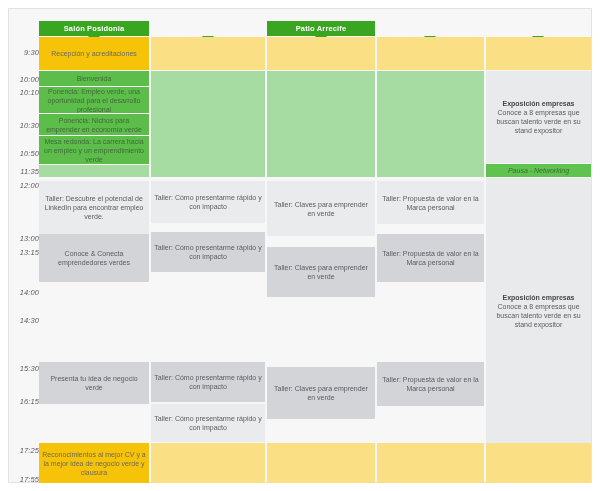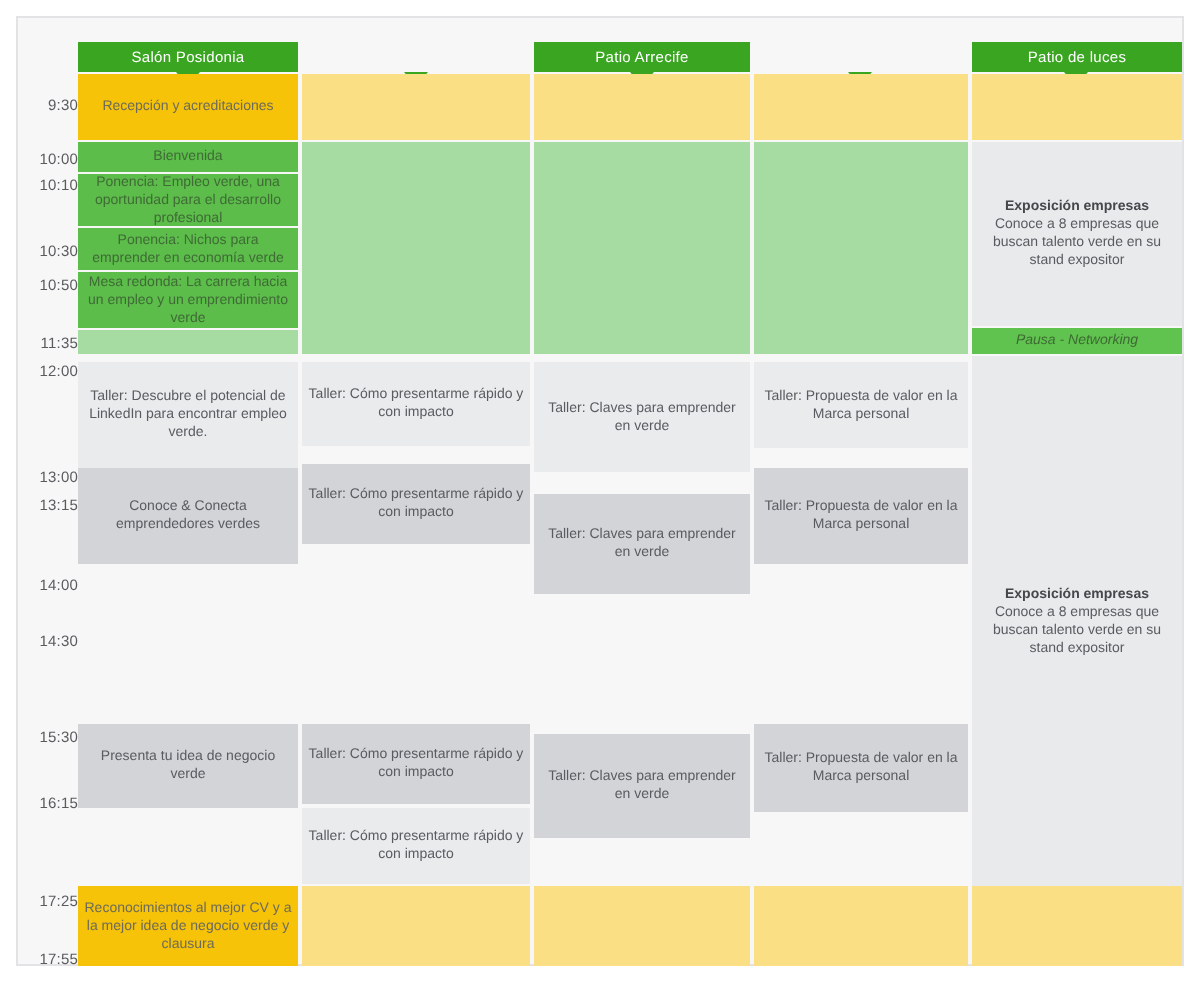--- a/index.html
+++ b/index.html
@@ -39,31 +39,32 @@
   }
   .time-label {
     position: absolute;
     right: 0;
     width: 30px;
     text-align: right;
     font-size: 7.5px;
     color: #5b5b5f;
     line-height: 9px;
     letter-spacing: 0.1px;
+    font-style: italic;
   }
   .col-head {
     position: absolute;
     top: 12px;
     height: 15px;
     line-height: 15px;
     text-align: center;
     background: #3aa521;
     color: #ffffff;
     font-size: 7.5px;
-    font-weight: normal;
+    font-weight: bold;
     letter-spacing: 0.15px;
     box-sizing: border-box;
   }
   .arrow {
     position: absolute;
     top: 27px;
     width: 0;
     height: 0;
     border-left: 6px solid transparent;
     border-right: 6px solid transparent;
@@ -99,36 +100,35 @@
 <body>
 
 <div id="agenda-root">
   <div class="board">
 
     <div class="time-gutter">
       <div class="time-label" style="top:39px">9:30</div>
       <div class="time-label" style="top:66px">10:00</div>
       <div class="time-label" style="top:79px">10:10</div>
       <div class="time-label" style="top:112px">10:30</div>
-      <div class="time-label" style="top:129px">10:50</div>
+      <div class="time-label" style="top:140px">10:50</div>
       <div class="time-label" style="top:158px">11:35</div>
       <div class="time-label" style="top:172px">12:00</div>
       <div class="time-label" style="top:225px">13:00</div>
       <div class="time-label" style="top:239px">13:15</div>
       <div class="time-label" style="top:279px">14:00</div>
       <div class="time-label" style="top:307px">14:30</div>
       <div class="time-label" style="top:355px">15:30</div>
       <div class="time-label" style="top:388px">16:15</div>
       <div class="time-label" style="top:437px">17:25</div>
       <div class="time-label" style="top:466px">17:55</div>
     </div>
 
     <div class="col-head" style="left:30px;  width:110px;">Salón Posidonia</div>
     <div class="col-head" style="left:258px; width:108px;">Patio Arrecife</div>
-    <div class="col-head" style="left:477px; width:105px;">Patio de luces</div>
 
     <div class="arrow" style="left:79px;"></div>
     <div class="arrow" style="left:193px;"></div>
     <div class="arrow" style="left:306px;"></div>
     <div class="arrow" style="left:415px;"></div>
     <div class="arrow" style="left:523px;"></div>
 
     <div class="ev ev-gold" style="left:30px; top:28px; width:110px; height:33px;">
       <span>Recepción y acreditaciones</span>
     </div>

